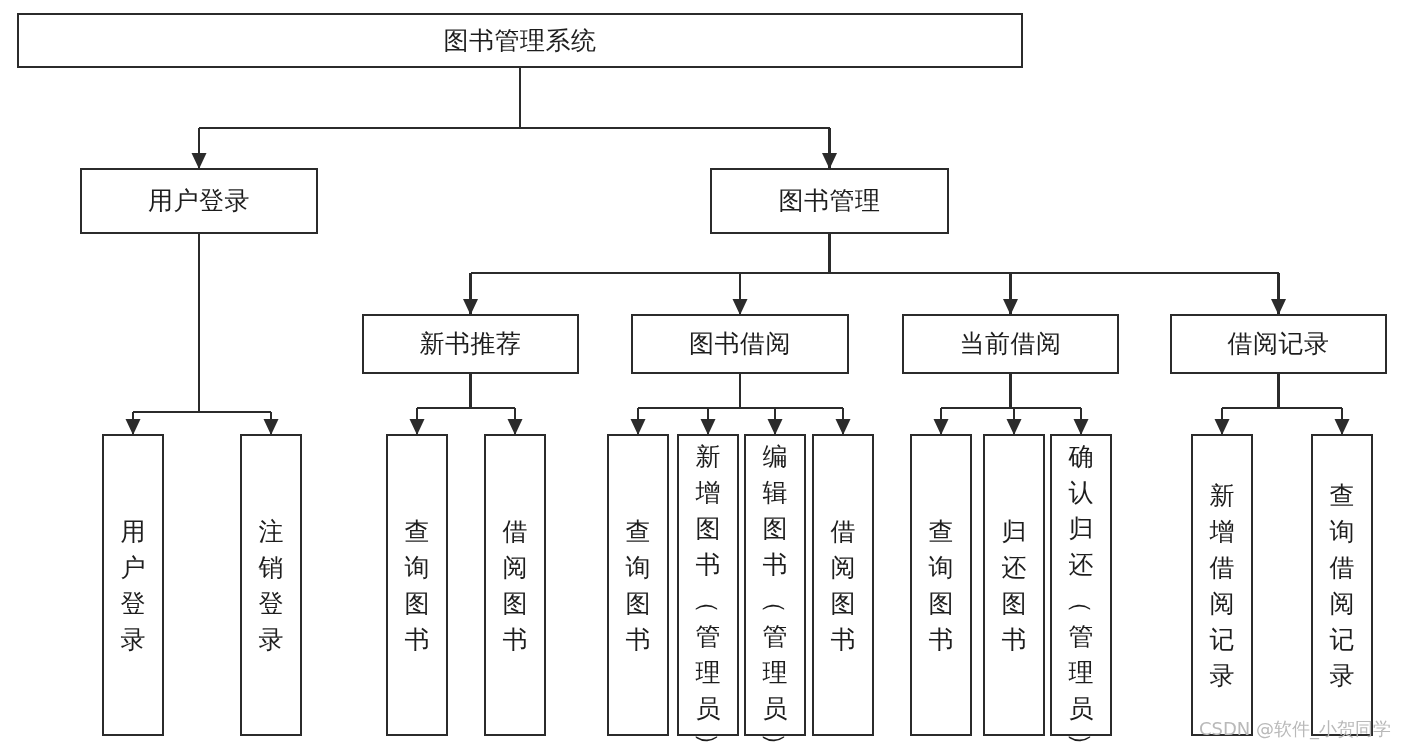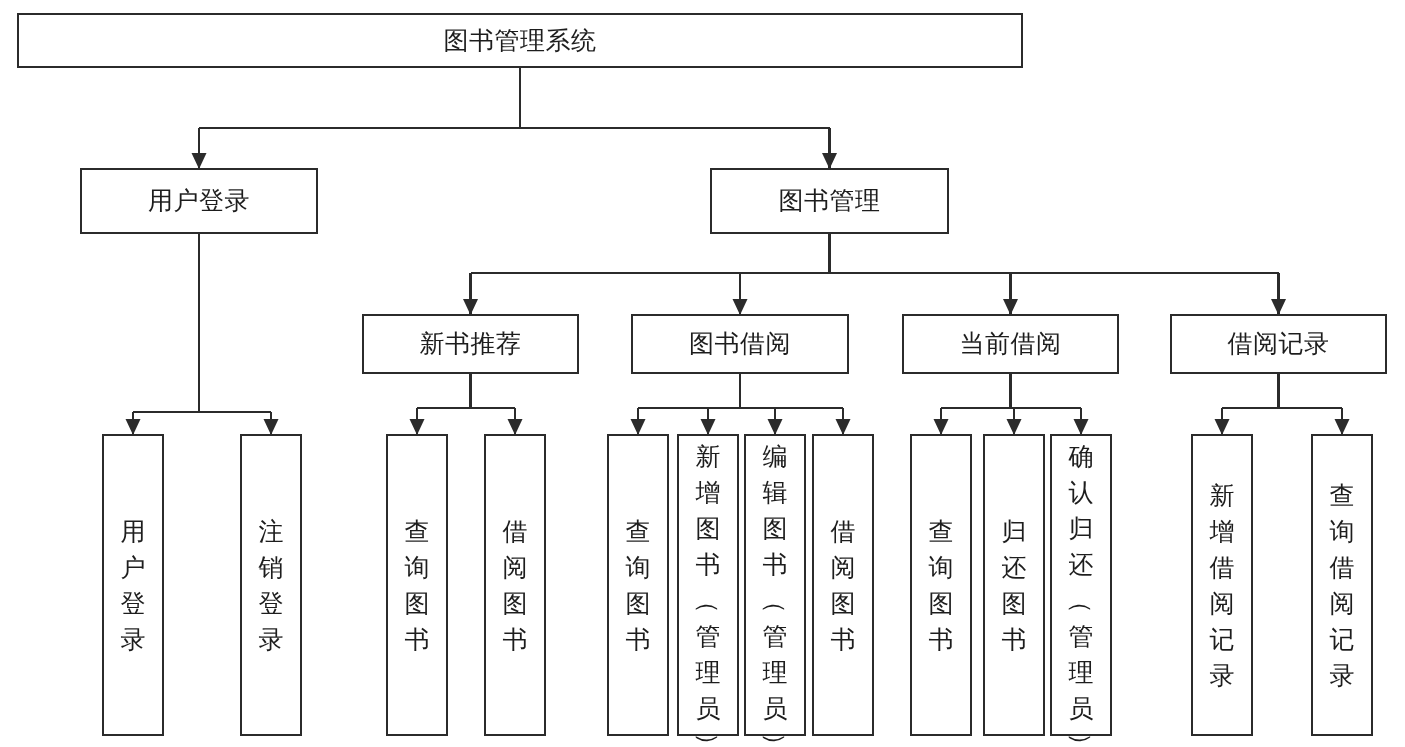--- a/index.html
+++ b/index.html
@@ -289,13 +289,14 @@
             <text x="1342" y="503.64">查</text>
             <text x="1342" y="539.64">询</text>
             <text x="1342" y="575.64">借</text>
             <text x="1342" y="611.64">阅</text>
             <text x="1342" y="647.64">记</text>
             <text x="1342" y="683.64">录</text>
           </g>
         </g>
       </g>
   </svg>
+  <div class="watermark">CSDN @软件_小贺同学</div>
 </div>
 
 </body></html>

